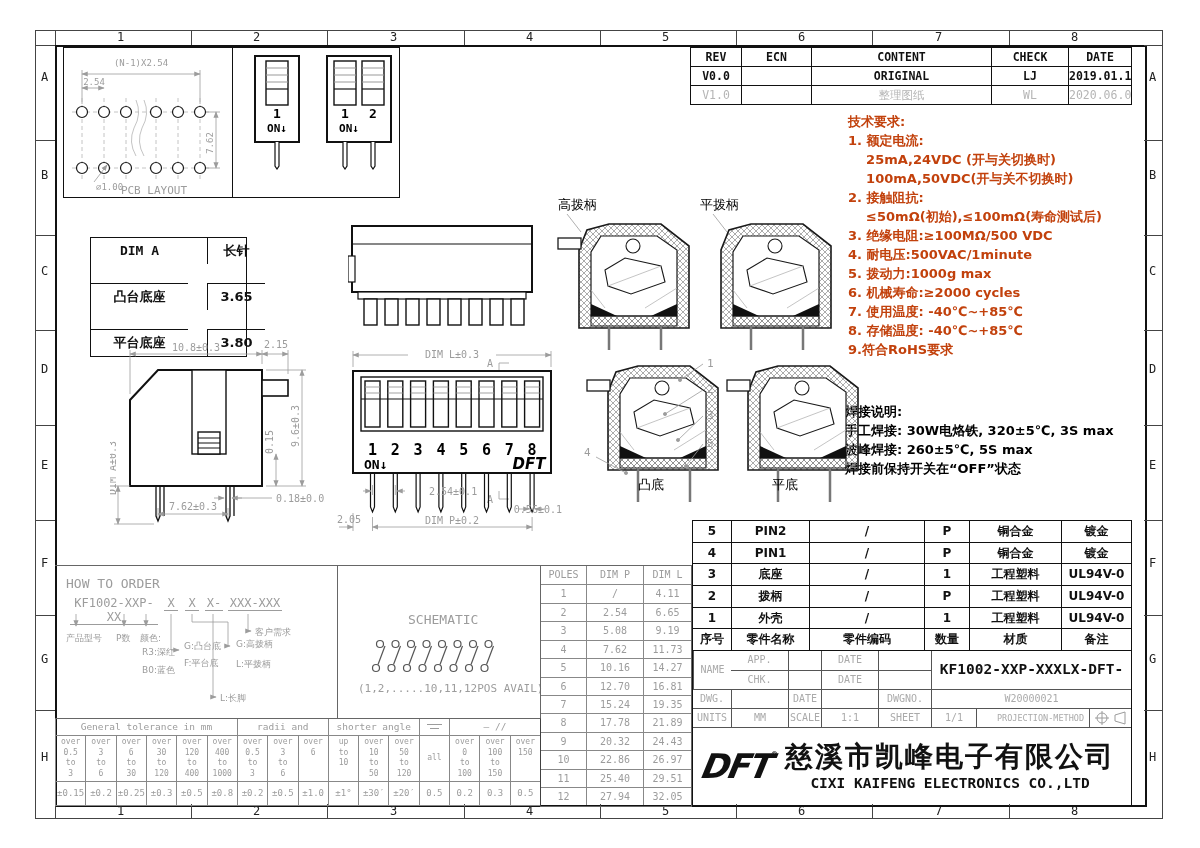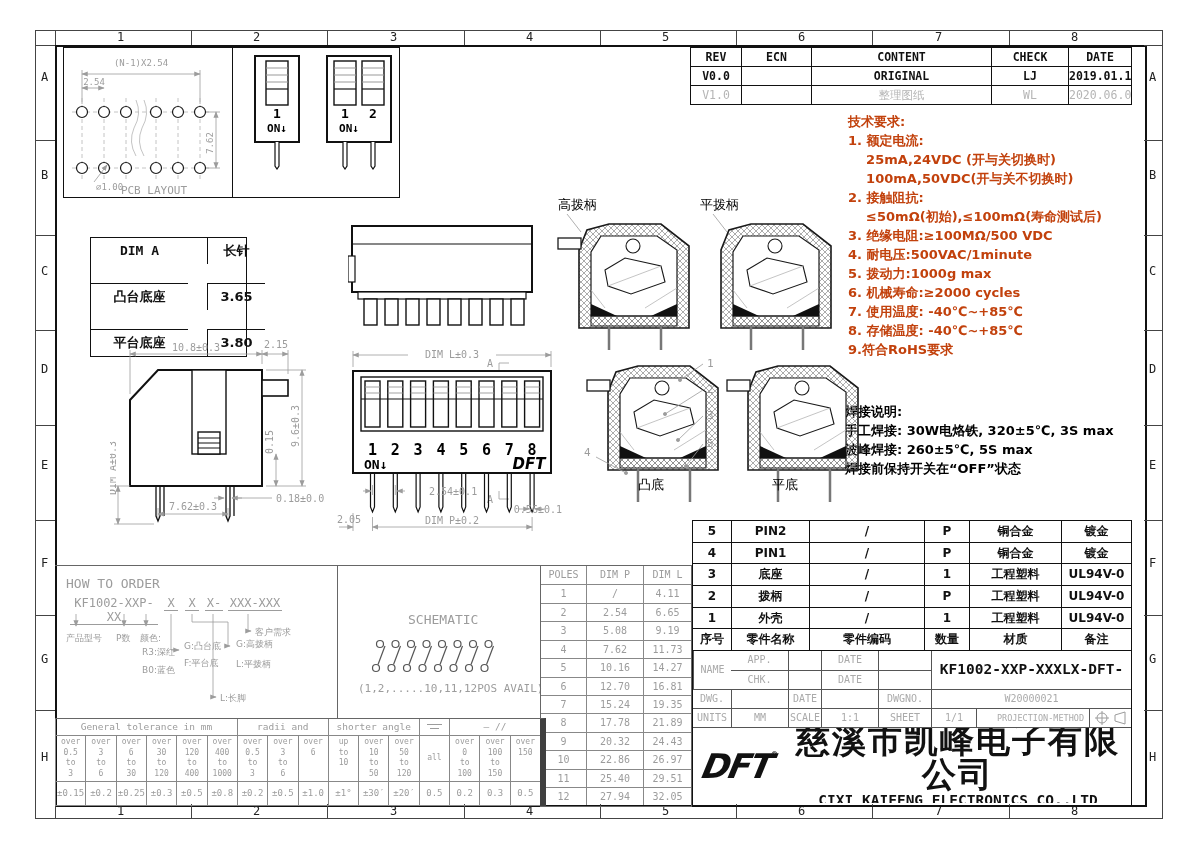--- a/index.html
+++ b/index.html
@@ -59,21 +59,21 @@
         text-align:center;color:#aaa;overflow:hidden;}
   .tblk>div.nb{border-left:none;}
   .tblk>div.nt{border-top:none;}
   .tblk .namev{font-size:14.5px;font-weight:700;color:#111;line-height:37px;letter-spacing:0;}
   .tblk .comp{grid-column:1/9;display:flex;align-items:center;padding-left:10px;color:#111;}
   .logo{display:inline-block;transform:skewX(-12deg);font-weight:900;font-style:italic;
         font-family:"DejaVu Sans",sans-serif;letter-spacing:-2px;color:#111;}
   
   .toltbl{position:absolute;left:55px;top:718px;width:485px;height:87px;display:grid;
         grid-template-columns:repeat(16,1fr);grid-template-rows:17px 46px 24px;
-        border-top:1px solid #666;border-right:6px solid #404040;color:#9c9c9c;}
+        border-top:1px solid #666;border-right:1px solid #404040;color:#9c9c9c;}
   .toltbl>div{border-left:1px solid #888;border-bottom:1px solid #888;text-align:center;overflow:hidden;}
   .toltbl .hd{font-size:9.5px;line-height:16px;}
   .toltbl .rg{font-size:8px;line-height:10.5px;white-space:pre-line;padding-top:1px;}
   .toltbl .vl{font-size:9px;line-height:23px;}
   .sp6{grid-column:span 6;} .sp3{grid-column:span 3;}
   .flatsym{display:inline-block;width:15px;height:8px;border-top:1.2px solid #9c9c9c;position:relative;top:3px;}
   .flatsym:after{content:"";position:absolute;left:3px;right:3px;top:3px;border-top:1.2px solid #9c9c9c;}
   
   .box{position:absolute;border:1.5px solid #111;}
   
@@ -648,21 +648,21 @@
         <circle cx="9" cy="8" r="5" fill="none" stroke="#9c9c9c" stroke-width="1"></circle>
         <line x1="2" y1="8" x2="16" y2="8" stroke="#9c9c9c" stroke-width="1"></line>
         <line x1="9" y1="1" x2="9" y2="15" stroke="#9c9c9c" stroke-width="1"></line>
         <path d="M22,5 L32,2 L32,14 L22,11 Z" fill="none" stroke="#9c9c9c" stroke-width="1"></path>
       </svg>
     </div>
     <div class="comp nb">
       <span class="logo" style="font-size:34px;">DFT</span>
       <span style="font-size:9px;position:relative;top:-12px;">®</span>
       <div style="margin-left:8px;text-align:center;">
-        <div class="cjk" style="font-size:34px;font-weight:700;letter-spacing:2px;line-height:34px;text-align:center;">慈溪市凯峰电子有限公司</div>
+        <div class="cjk" style="font-size:28px;font-weight:700;letter-spacing:2px;line-height:34px;text-align:center;">慈溪市凯峰电子有限公司</div>
         <div style="font-size:14.5px;font-weight:700;line-height:18px;">CIXI KAIFENG ELECTRONICS CO.,LTD</div>
       </div>
     </div>
   </div>
 
   <div class="toltbl">
     <div class="hd sp6">General tolerance in mm</div>
     <div class="hd sp3">radii and chamfers</div>
     <div class="hd sp3">shorter angle side</div>
     <div class="hd"><span class="flatsym"></span></div>

